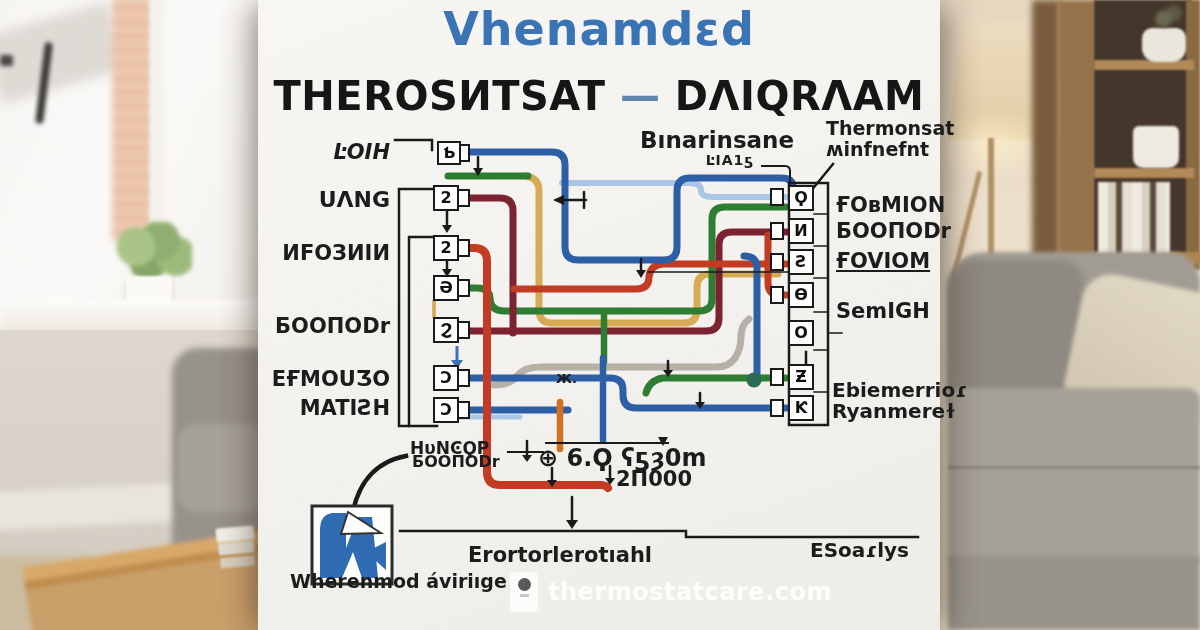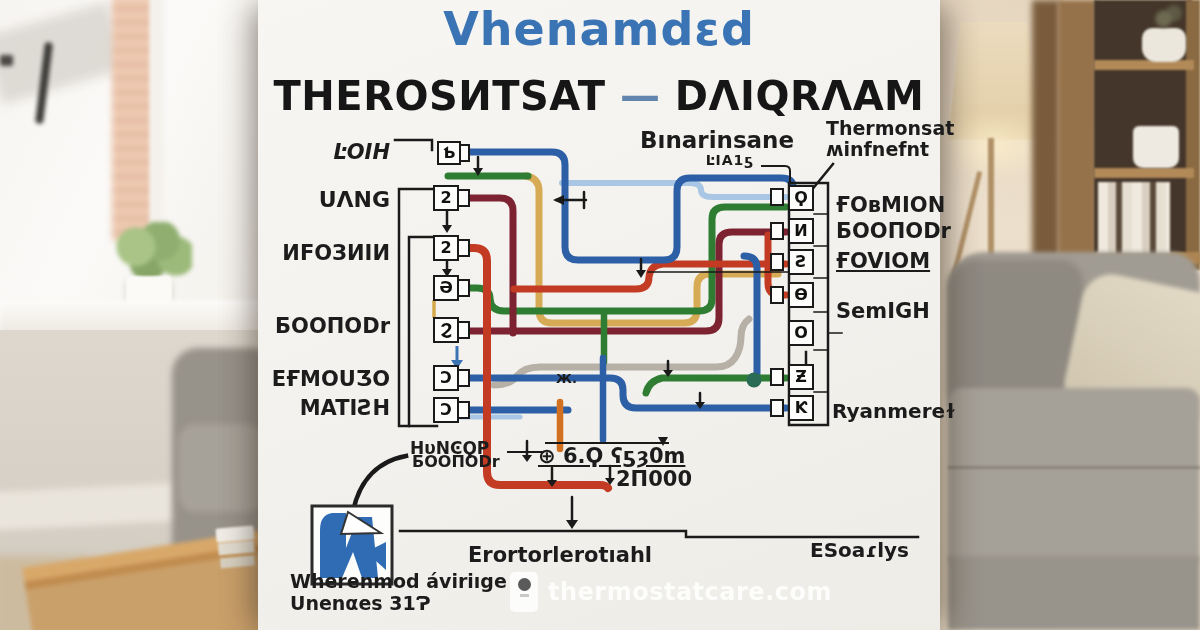--- a/index.html
+++ b/index.html
@@ -174,39 +174,39 @@
   <div class="abs lbl" style="left:270px;top:187px;width:120px;text-align:right;font-size:22px;">UΛNG</div>
   <div class="abs lbl" style="left:270px;top:241px;width:120px;text-align:right;font-size:21px;">ИFOЗИIИ</div>
   <div class="abs lbl" style="left:260px;top:314px;width:130px;text-align:right;font-size:21px;">ƂOOΠODr</div>
   <div class="abs lbl" style="left:260px;top:367px;width:130px;text-align:right;font-size:21px;">EҒMOUƷO</div>
   <div class="abs lbl" style="left:260px;top:396px;width:130px;text-align:right;font-size:21px;">MATΙƧH</div>
 
   <div class="abs lbl" style="left:836px;top:193px;font-size:21px;">ҒOвMION</div>
   <div class="abs lbl" style="left:836px;top:219px;font-size:21px;">ƂOOΠODr</div>
   <div class="abs lbl" style="left:836px;top:249px;font-size:21px;text-decoration:underline;">ҒOVIOM</div>
   <div class="abs lbl" style="left:836px;top:299px;font-size:21px;">SemΙGH</div>
+  <div class="abs lbl" style="left:832px;top:378px;font-size:20px;">Ebiemerrioɾ</div>
   <div class="abs lbl" style="left:832px;top:399px;font-size:20px;">Ryanmereɫ</div>
 
   <div class="abs lbl" style="left:826px;top:117px;font-size:19px;">Thermonsat</div>
   <div class="abs lbl" style="left:826px;top:138px;font-size:19px;">ʍinfnefnt</div>
   <div class="abs lbl" style="left:640px;top:127px;width:150px;text-align:center;font-size:23px;">Bınarinsane</div>
   <div class="abs lbl" style="left:690px;top:152px;width:80px;text-align:center;font-size:14px;letter-spacing:1px;">ĿIA1ƽ</div>
 
   <div class="abs lbl" style="left:410px;top:438px;font-size:17px;">ΗυΝϾϘΡ</div>
   <div class="abs lbl" style="left:412px;top:452px;font-size:16px;">ƂOOΠODr</div>
   <div class="abs lbl" style="left:556px;top:371px;font-size:13px;">Ж.</div>
 
-  <div class="abs lbl" style="left:538px;top:444px;font-size:21px;text-decoration:underline;">⊕ 6.Ϙ ʕƽȝ0m</div>
+  <div class="abs lbl" style="left:538px;top:444px;font-size:24px;">⊕ 6.Ϙ ʕƽȝ0m</div>
   <div class="abs lbl" style="left:616px;top:467px;font-size:21px;">2Π000</div>
 
   <div class="abs lbl" style="left:455px;top:543px;width:210px;text-align:center;font-size:21px;font-weight:600;">Erortorlerotıahl</div>
   <div class="abs lbl" style="left:810px;top:538px;font-size:20px;font-weight:600;">ESoaɾlys</div>
 
   <div class="abs lbl" style="left:290px;top:570px;font-size:19px;">Wherenmod áviriıge</div>
-  <div class="abs lbl" style="left:290px;top:592px;font-size:19px;">Unenαes 31Ɂ</div>
 
   <div class="abs" style="left:510px;top:572px;width:28px;height:40px;background:rgba(255,255,255,.8);border-radius:5px;">
     <div style="width:13px;height:13px;border-radius:50%;background:#5a5a5a;margin:6px auto 3px;"></div>
     <div style="width:9px;height:3px;background:#c9c9c9;margin:0 auto;"></div>
   </div>
   <div class="abs wmtext" style="left:548px;top:578px;font-size:24px;">thermostatcare.com</div>
 
   <div class="abs tbox" style="left:437px;top:141px;width:24px;height:24px;line-height:19px;">Ƅ</div>
   <div class="abs tbox" style="left:433px;top:185px;">2</div>
   <div class="abs tbox" style="left:433px;top:235px;">2</div>

